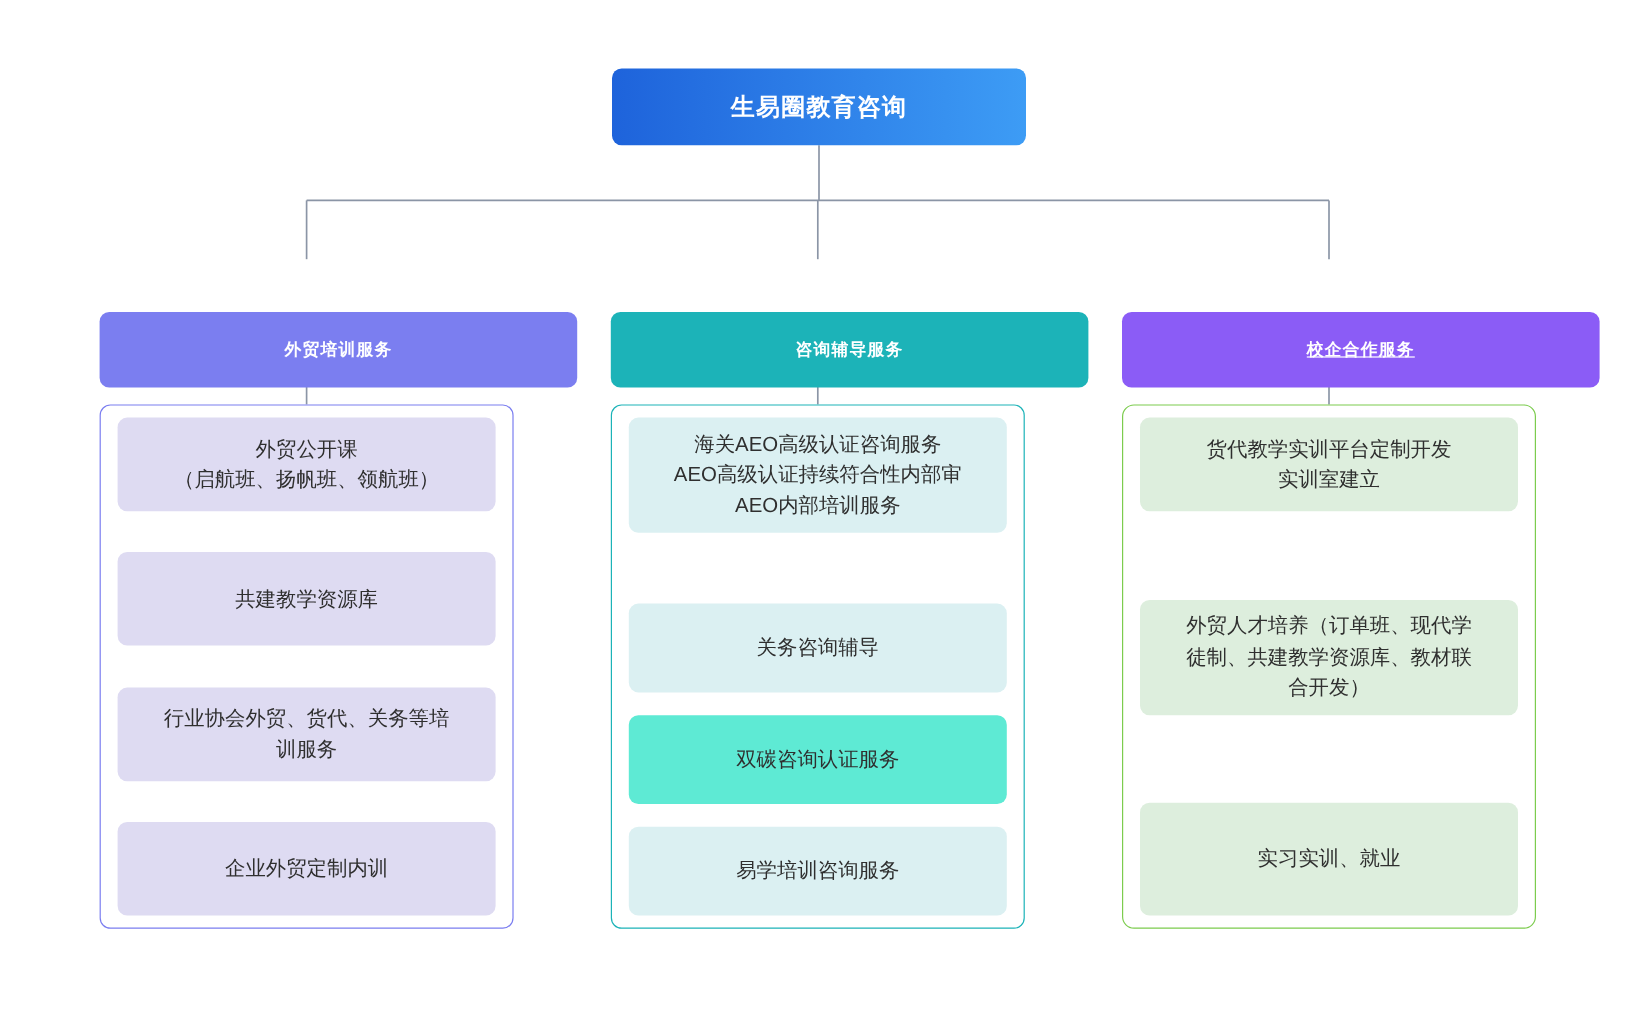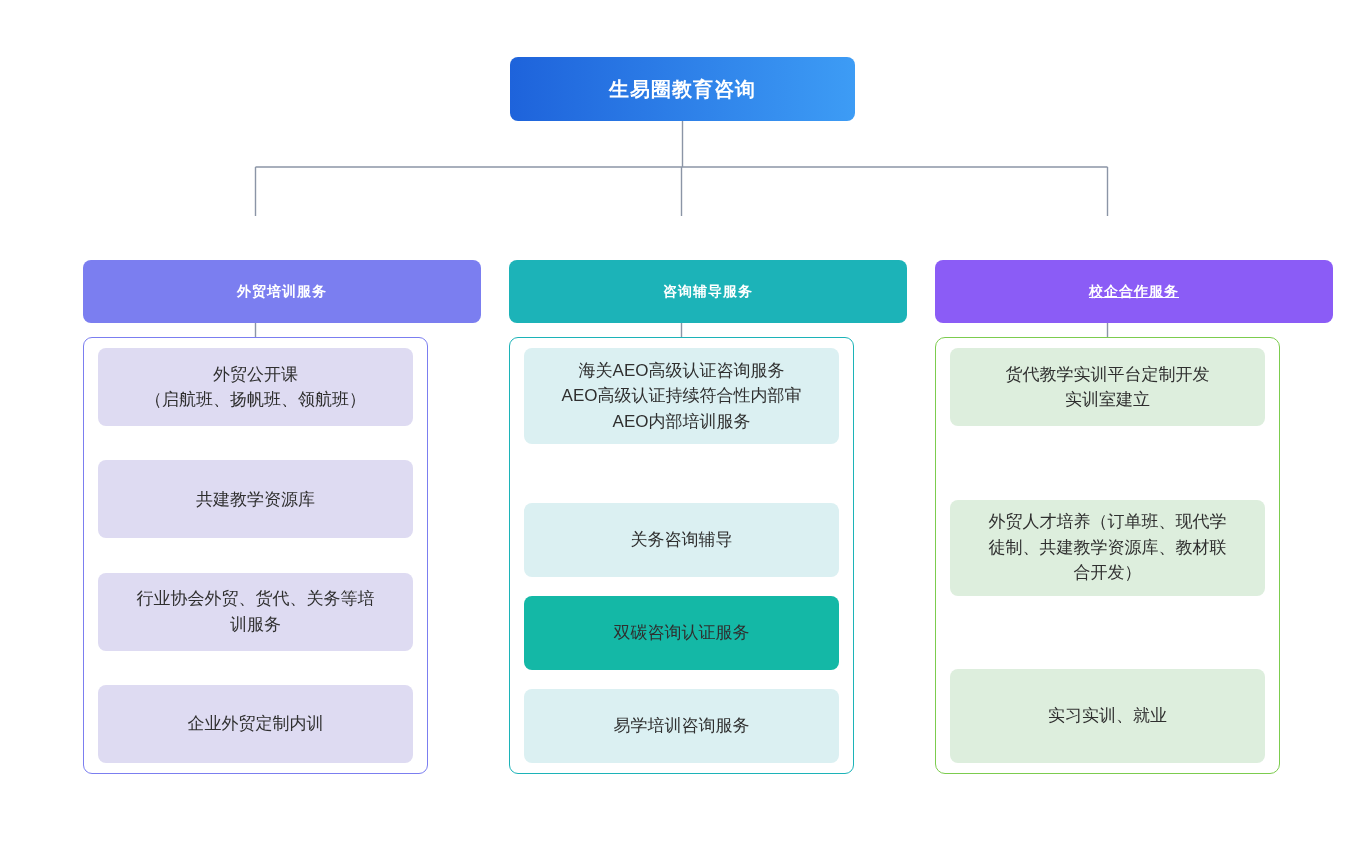--- a/index.html
+++ b/index.html
@@ -165,21 +165,21 @@
               <span class="item-line">海关AEO高级认证咨询服务</span>
               <span class="item-line">AEO高级认证持续符合性内部审</span>
               <span class="item-line">AEO内部培训服务</span>
             </div>
           </div>
           <div class="item-box" style="background: rgb(219, 240, 242); height: 74px; margin-top: 40px;">
             <div>
               <span class="item-line">关务咨询辅导</span>
             </div>
           </div>
-          <div class="item-box" style="background: #14b8a6; height: 74px;">
+          <div class="item-box" style="background: #5eead4; height: 74px;">
             <div>
               <span class="item-line">双碳咨询认证服务</span>
             </div>
           </div>
           <div class="item-box" style="background: rgb(219, 240, 242); height: 74px;">
             <div>
               <span class="item-line">易学培训咨询服务</span>
             </div>
           </div>
         </div>

